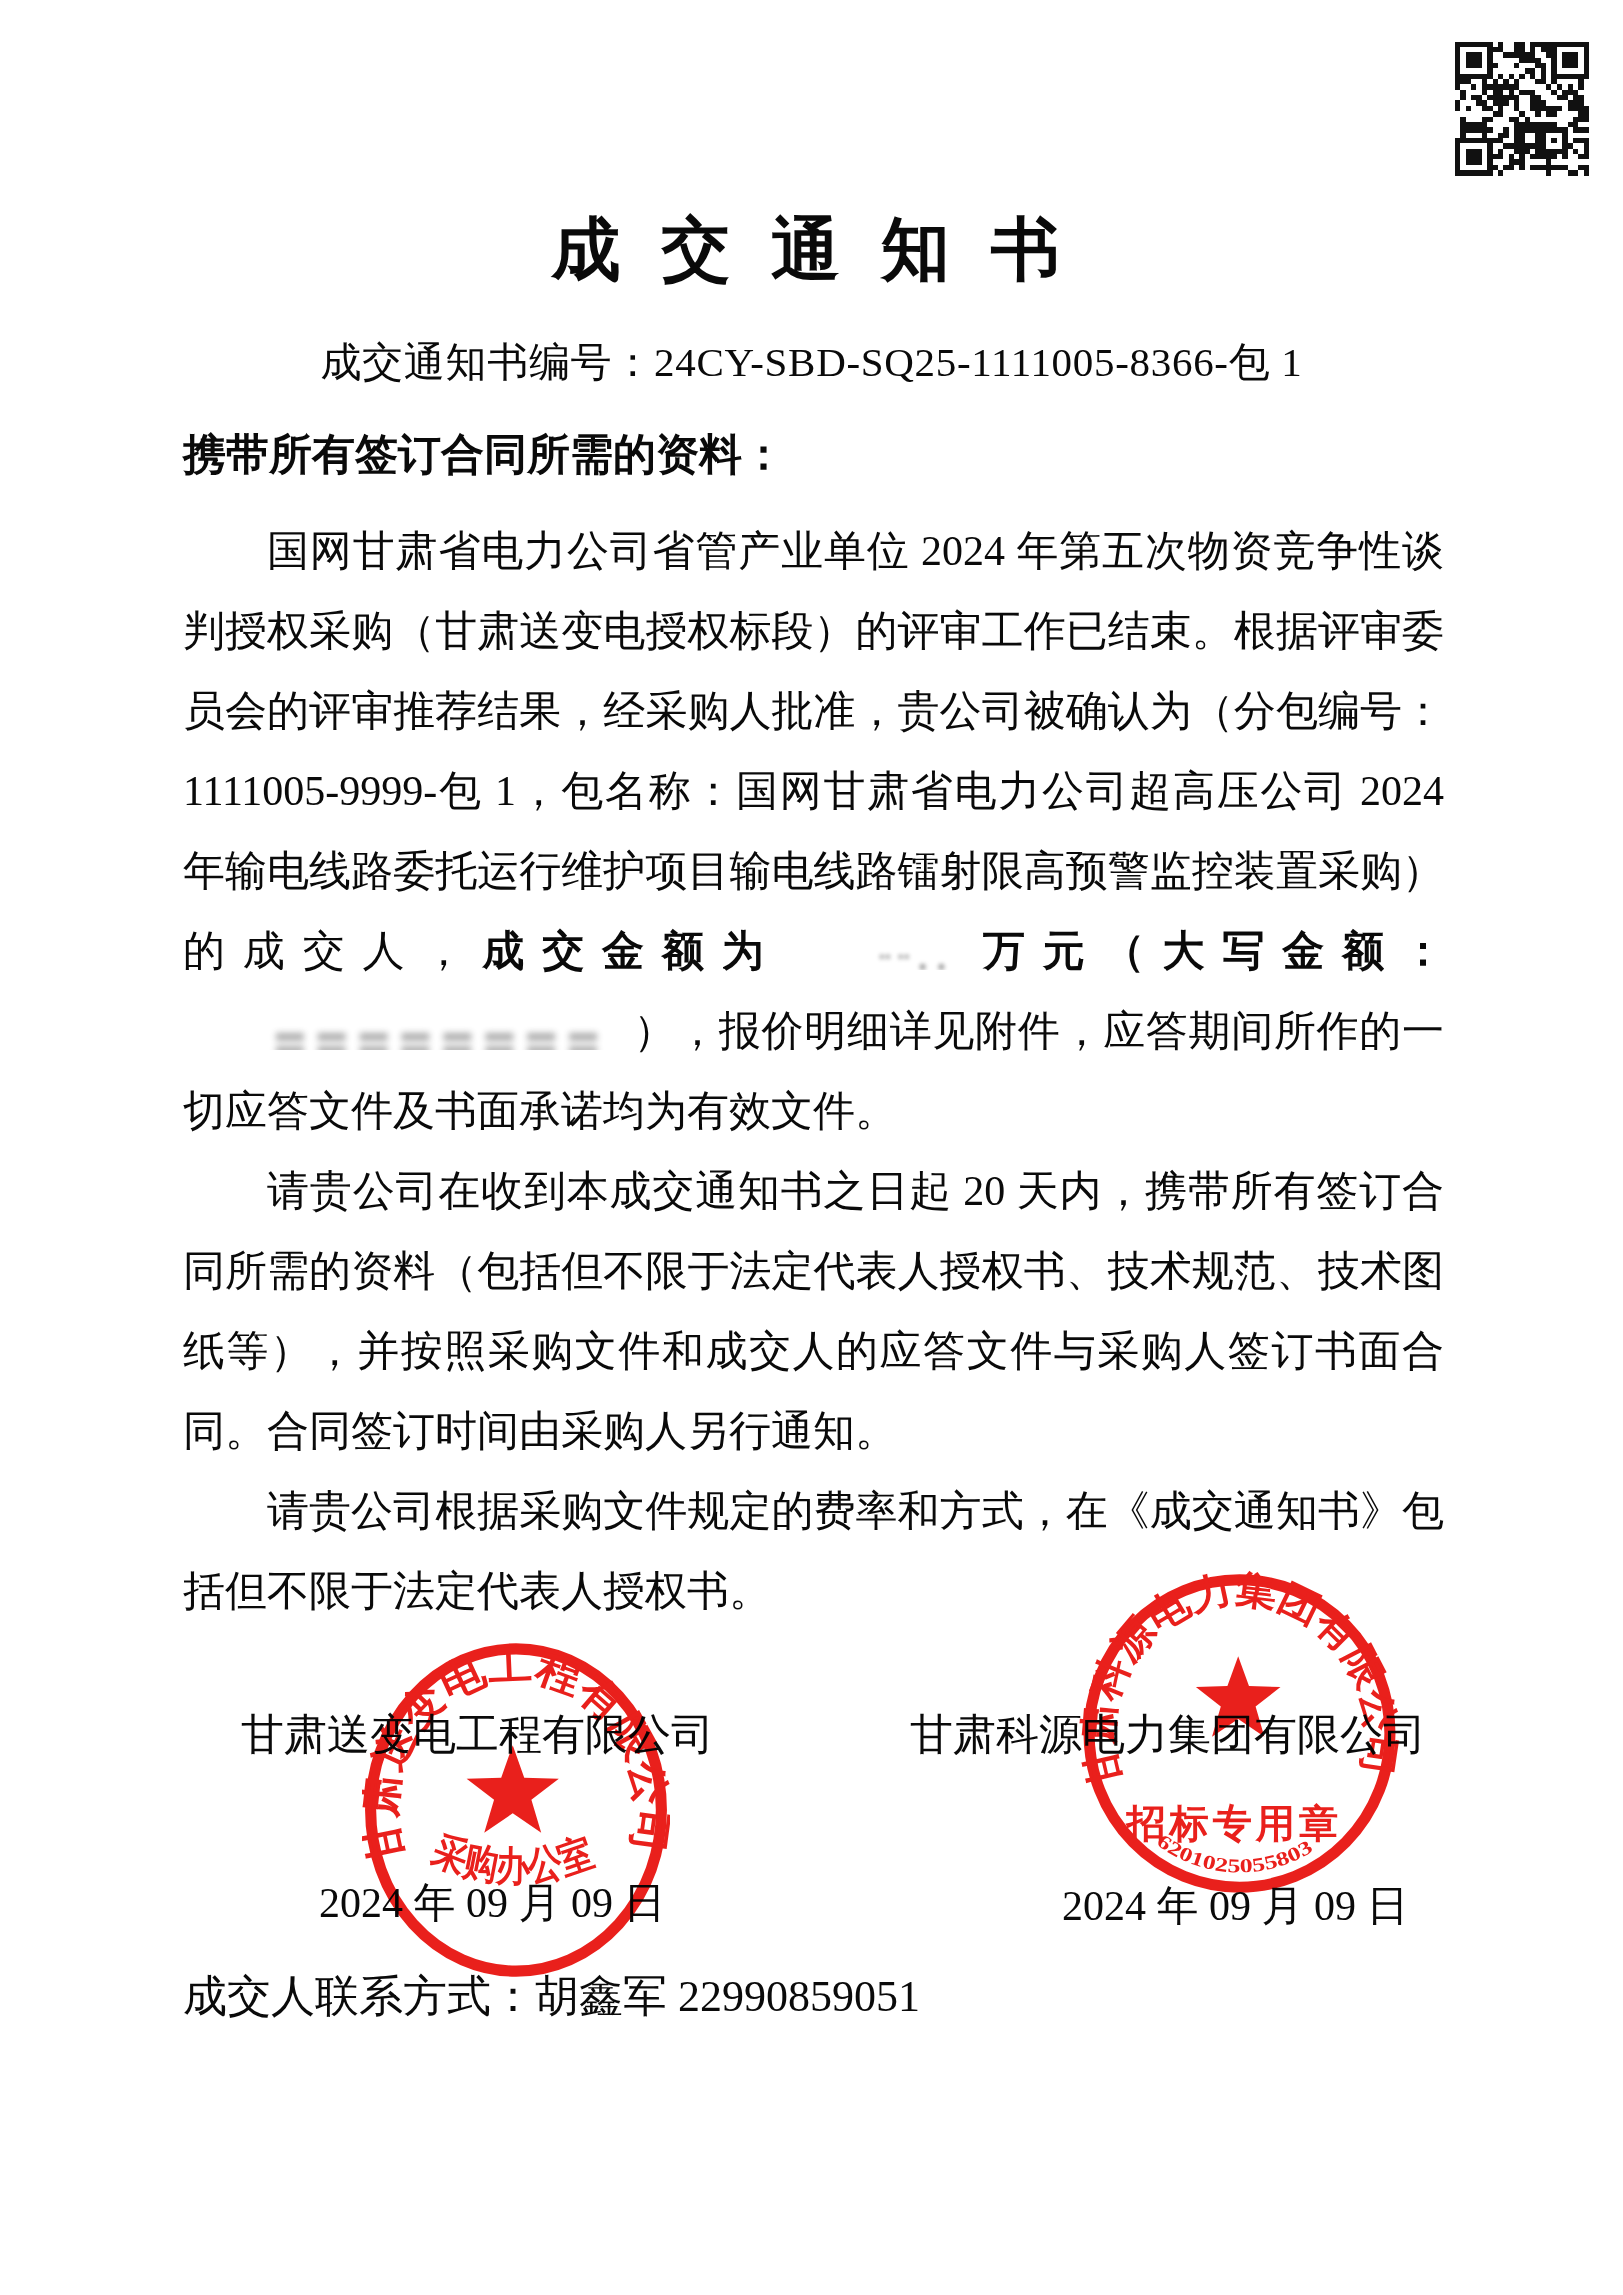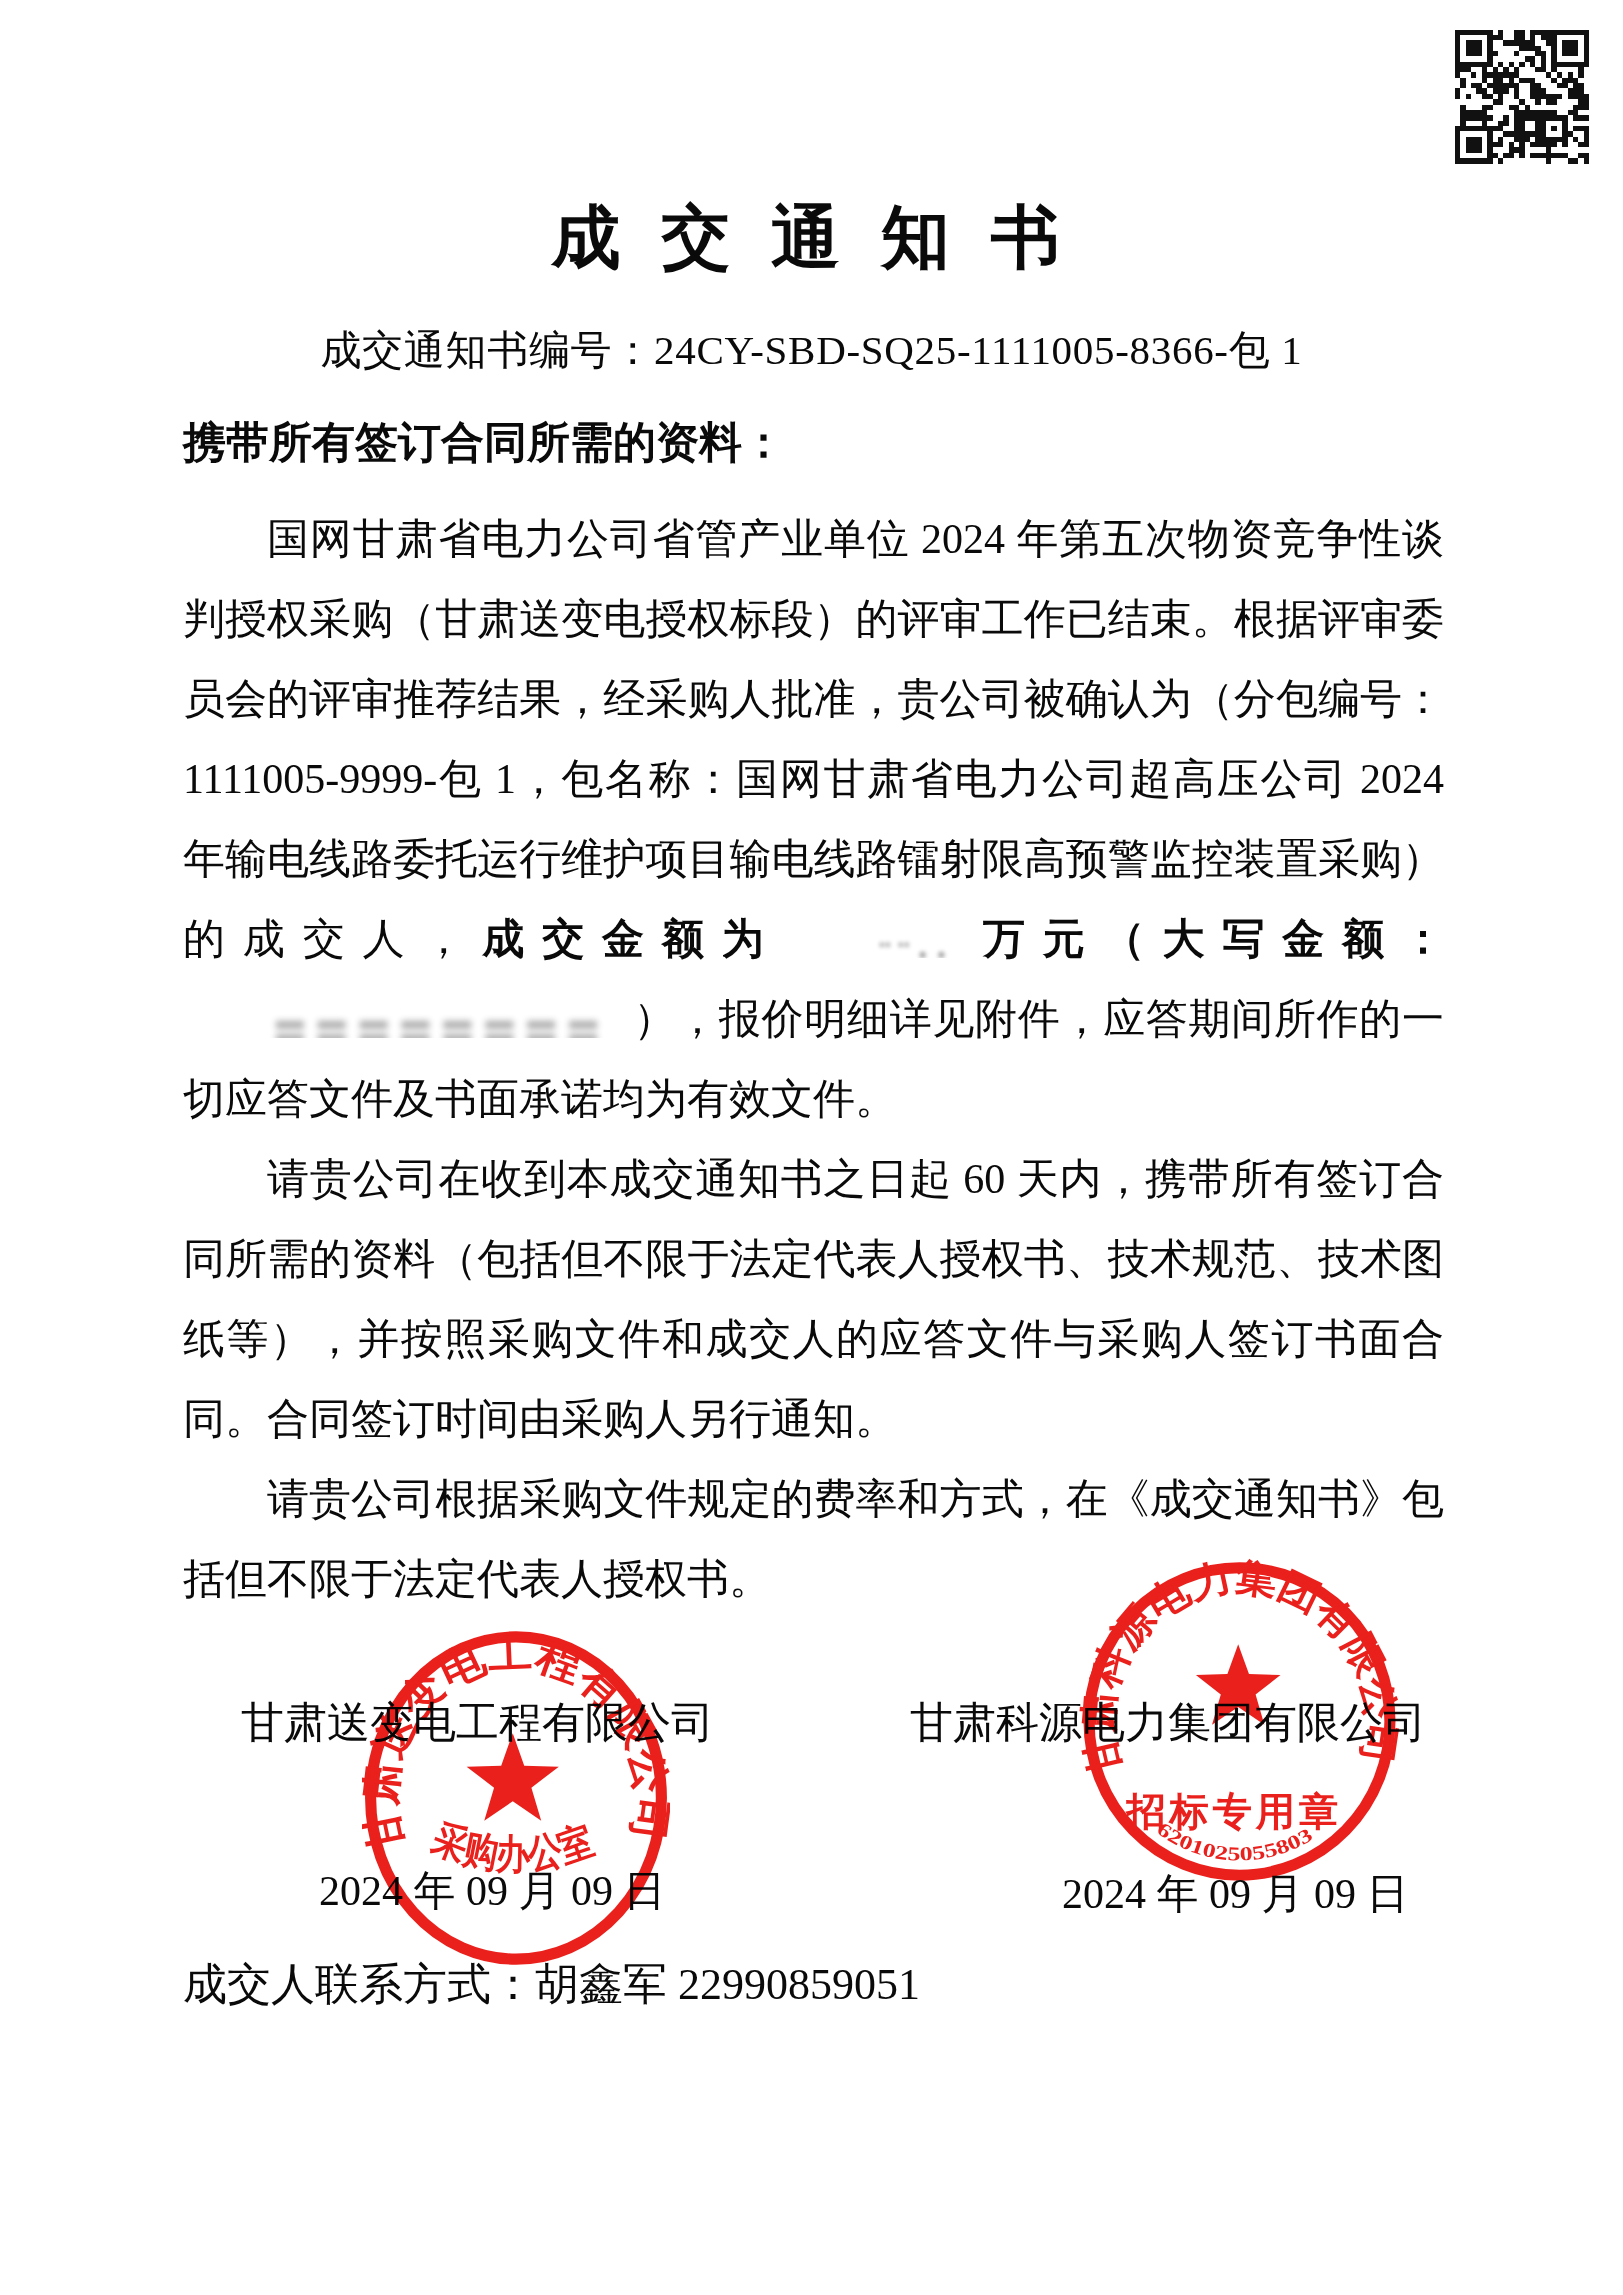--- a/index.html
+++ b/index.html
@@ -1,18 +1,18 @@
 <!DOCTYPE html>
 <html style="font-size:10.5px"><head>
 <meta charset="utf-8">
 <style>
   html,body{margin:0;padding:0;background:#ffffff;}
   body{width:1623px;height:2295px;position:relative;overflow:hidden;
        font-family:"Liberation Serif","DejaVu Serif",serif;color:#0a0a0a;}
-  .abs{position:absolute;}
+  .abs{position:absolute;margin-top:12px;}
 
   
   .title{top:204px;left:0;width:1623px;text-align:center;
          font-size:69px;font-weight:700;letter-spacing:11.8px;line-height:1;}
   .docno{top:327px;left:0;width:1623px;text-align:center;
          font-size:41px;line-height:1.15;letter-spacing:0.7px;}
   .addressee{top:418px;left:183px;font-size:43px;font-weight:700;line-height:1.15;}
 
   
   .bodytext{top:499px;left:183px;width:1261px;font-size:42px;line-height:80px;
@@ -402,21 +402,21 @@
   </div>
 
 <div class="abs title">成 交 通 知 书</div>
 
 <div class="abs docno">成交通知书编号：24CY-SBD-SQ25-1111005-8366-包 1</div>
 
 <div class="abs addressee">携带所有签订合同所需的资料：</div>
 
 <div class="abs bodytext">
   <p><span>国网甘肃省电力公司省管产业单位 2024 年第五次物资竞争性谈判授权采购（甘肃送变电授权标段）的评审工作已结束。根据评审委员会的评审推荐结果，经采购人批准，贵公司被确认为（分包编号：1111005-9999-包 1，包名称：国网甘肃省电力公司超高压公司 2024 年输电线路委托运行维护项目输电线路镭射限高预警监控装置采购）的成交人，</span><span class="b">成交金额为</span><span class="redact redact1"><span class="trace">¨¨··‥5</span></span><span class="b">万元（大写金额：</span><span class="redact redact2"><span class="trace">〓〓〓〓〓〓〓〓</span></span><span>），报价明细详见附件，应答期间所作的一切应答文件及书面承诺均为有效文件。</span></p>
-  <p>请贵公司在收到本成交通知书之日起 60 天内，携带所有签订合同所需的资料（包括但不限于法定代表人授权书、技术规范、技术图纸等），并按照采购文件和成交人的应答文件与采购人签订书面合同。合同签订时间由采购人另行通知。</p>
+  <p>请贵公司在收到本成交通知书之日起 20 天内，携带所有签订合同所需的资料（包括但不限于法定代表人授权书、技术规范、技术图纸等），并按照采购文件和成交人的应答文件与采购人签订书面合同。合同签订时间由采购人另行通知。</p>
   <p>请贵公司根据采购文件规定的费率和方式，在《成交通知书》包括但不限于法定代表人授权书。</p>
 </div>
 
 <div class="abs company sig-company-left">甘肃送变电工程有限公司</div>
 <div class="abs company sig-company-right">甘肃科源电力集团有限公司</div>
 <div class="abs dateline sig-date-left">2024 年 09 月 09 日</div>
 <div class="abs dateline sig-date-right">2024 年 09 月 09 日</div>
 <div class="abs contact">成交人联系方式：胡鑫军 22990859051</div>
 
 <div class="abs stamp stamp-left">

